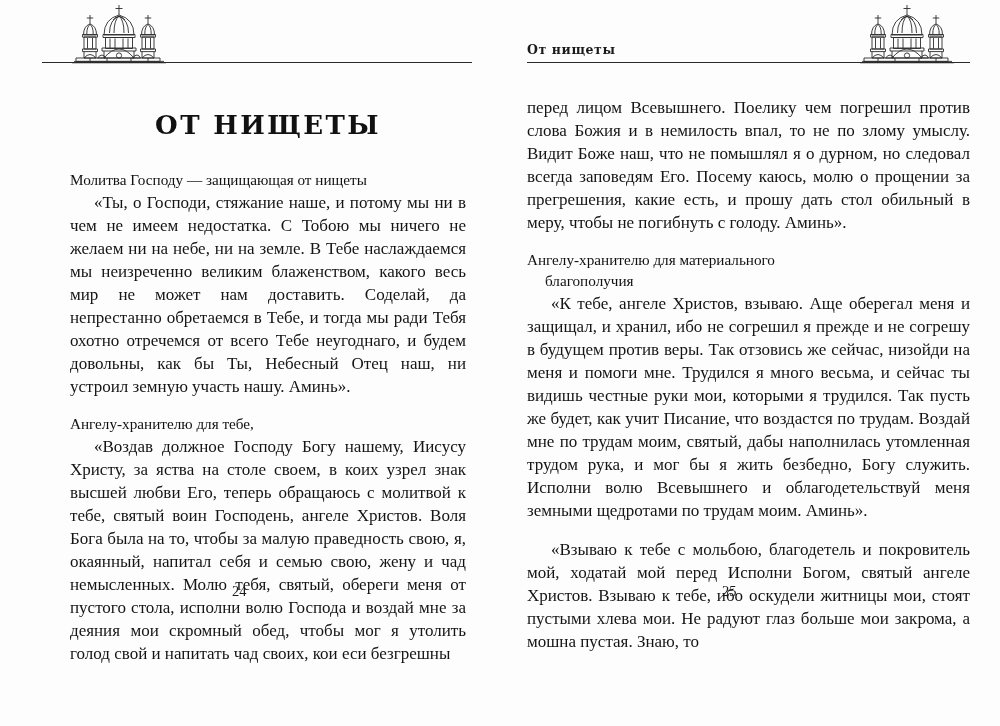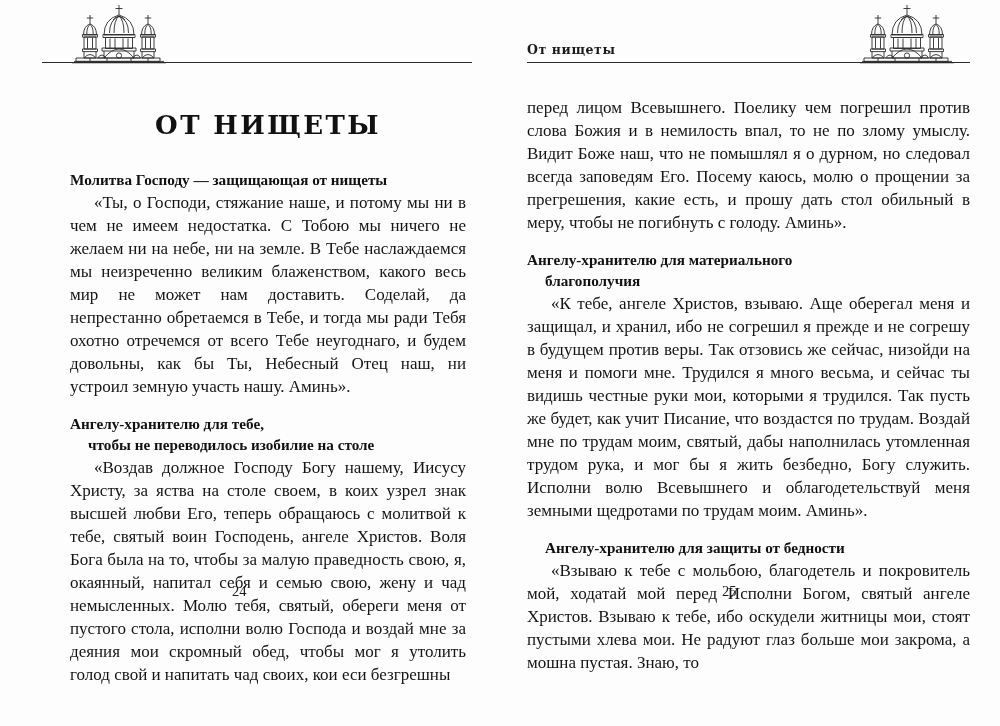--- a/index.html
+++ b/index.html
@@ -88,21 +88,21 @@
     font-weight: 700;
     letter-spacing: 2.4px;
     text-align: center;
     margin: 14px 0 30px 0;
     color: #111;
   }
 
   .sec-heading {
     font-family: "Liberation Serif", "DejaVu Serif", serif;
     font-size: 15.2px;
-    font-weight: 700;
+    font-weight: 400;
     line-height: 1.30;
     margin: 0 0 1px 0;
     padding-left: 18px;
     text-indent: -18px;
     color: #111;
   }
   .sec-heading.indented { padding-left: 18px; text-indent: 0; }
 
   .body-par {
     font-family: "Liberation Serif", "DejaVu Serif", serif;
@@ -216,21 +216,20 @@
 
       <div class="chapter-title">ОТ НИЩЕТЫ</div>
 
       <div class="block">
         <div class="sec-heading">Молитва Господу — защищающая от нищеты</div>
         <p class="body-par">«Ты, о Господи, стяжание наше, и потому мы ни в чем не имеем недостатка. С Тобою мы ничего не желаем ни на небе, ни на земле. В Тебе наслаждаемся мы неизреченно великим блаженством, какого весь мир не может нам доставить. Соделай, да непрестанно обретаемся в Тебе, и тогда мы ради Тебя охотно отречемся от всего Тебе неугоднаго, и будем довольны, как бы Ты, Небесный Отец наш, ни устроил земную участь нашу. Аминь».</p>
       </div>
 
       <div class="block">
         <div class="sec-heading">Ангелу-хранителю для тебе,</div>
-        <div class="sec-heading indented">чтобы не переводилось изобилие на столе</div>
         <p class="body-par">«Воздав должное Господу Богу нашему, Иисусу Христу, за яства на столе своем, в коих узрел знак высшей любви Его, теперь обращаюсь с молитвой к тебе, святый воин Господень, ангеле Христов. Воля Бога была на то, чтобы за малую праведность свою, я, окаянный, напитал себя и семью свою, жену и чад немысленных. Молю тебя, святый, обереги меня от пустого стола, исполни волю Господа и воздай мне за деяния мои скромный обед, чтобы мог я утолить голод свой и напитать чад своих, кои еси безгрешны</p>
       </div>
 
     </div>
 
     <div class="folio">24</div>
   </div>
 
   <div class="page page-right">
 
@@ -300,21 +299,20 @@
         <p class="body-par cont tight">перед лицом Всевышнего. Поелику чем погрешил против слова Божия и в немилость впал, то не по злому умыслу. Видит Боже наш, что не помышлял я о дурном, но следовал всегда заповедям Его. Посему каюсь, молю о прощении за прегрешения, какие есть, и прошу дать стол обильный в меру, чтобы не погибнуть с голоду. Аминь».</p>
       </div>
 
       <div class="block">
         <div class="sec-heading">Ангелу-хранителю для материального</div>
         <div class="sec-heading indented">благополучия</div>
         <p class="body-par">«К тебе, ангеле Христов, взываю. Аще оберегал меня и защищал, и хранил, ибо не согрешил я прежде и не согрешу в будущем против веры. Так отзовись же сейчас, низойди на меня и помоги мне. Трудился я много весьма, и сейчас ты видишь честные руки мои, которыми я трудился. Так пусть же будет, как учит Писание, что воздастся по трудам. Воздай мне по трудам моим, святый, дабы наполнилась утомленная трудом рука, и мог бы я жить безбедно, Богу служить. Исполни волю Всевышнего и облагодетельствуй меня земными щедротами по трудам моим. Аминь».</p>
       </div>
 
       <div class="block">
-        <div class="sec-heading indented">Ангелу-хранителю для защиты от бедности</div>
         <p class="body-par">«Взываю к тебе с мольбою, благодетель и покровитель мой, ходатай мой перед Исполни Богом, святый ангеле Христов. Взываю к тебе, ибо оскудели житницы мои, стоят пустыми хлева мои. Не радуют глаз больше мои закрома, а мошна пустая. Знаю, то</p>
       </div>
 
     </div>
 
     <div class="folio">25</div>
   </div>
 
 </div>
 

